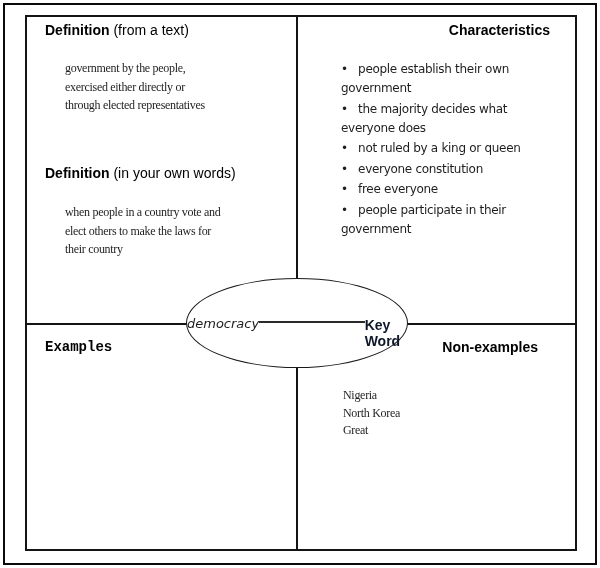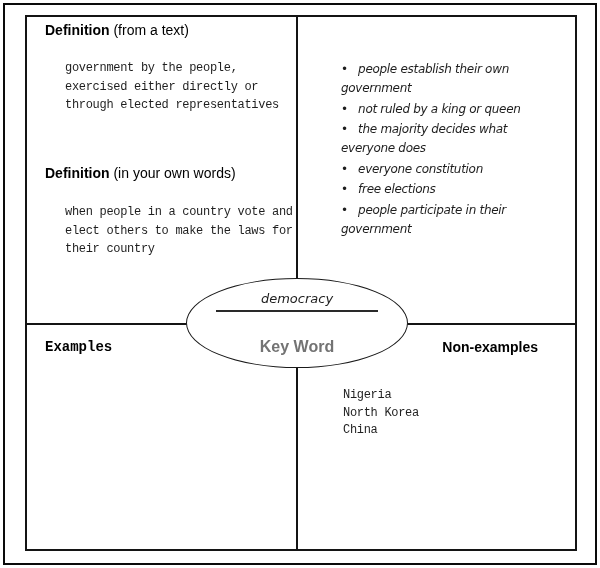--- a/index.html
+++ b/index.html
@@ -42,21 +42,21 @@
   }
   .q-title {
     position: absolute;
     font-size: 14px;
     font-weight: bold;
     color: #000000;
     white-space: nowrap;
   }
   .q-title .light { font-weight: normal; }
   .hand {
-    font-family: Liberation Mono, monospace;
+    font-family: Liberation Serif, serif;
     font-size: 12px;
     letter-spacing: -0.3px;
     color: #1e1e1e;
     white-space: pre-line;
     line-height: 18.5px;
   }
   .def1-title { left: 18px; top: 5px; }
   .def1-body  { position: absolute; left: 38px; top: 42px; }
   .def2-title { left: 18px; top: 148px; }
   .def2-body  { position: absolute; left: 38px; top: 186px; }
@@ -68,56 +68,55 @@
     color: #1e1e1e;
     margin-right: 10px;
     font-size: 12px;
   }
   .char-item .hand-inline {
     font-family: "DejaVu Sans", sans-serif;
     font-size: 12px;
     letter-spacing: -0.3px;
     color: #1e1e1e;
     white-space: pre-line;
-    font-style: italic;
   }
   .ex-title    { left: 18px; top: 322px; font-family: Liberation Mono, monospace; }
   .ex-list     { position: absolute; left: 46px; top: 370px; line-height: 17.5px; }
   .nonex-title { right: 37px; top: 322px; text-align: right; }
   .nonex-list  { position: absolute; left: 316px; top: 370px; line-height: 17.5px; }
   .keyword-ellipse {
     position: absolute;
     left: 159px; top: 261px;
     width: 222px; height: 90px;
     box-sizing: border-box;
     border: 1.5px solid #1a1a1a;
     border-radius: 50%;
     background: #ffffff;
     z-index: 5;
     display: flex;
-    flex-direction: column;
+    flex-direction: row;
     align-items: center;
     justify-content: center;
   }
   .keyword-ellipse .term {
     font-family: "DejaVu Sans", sans-serif;
     font-style: italic;
     font-size: 13px;
     color: #1e1e1e;
   }
   .keyword-ellipse .mid-line {
     width: 162px;
     height: 2px;
     background: #2a2a2a;
     margin: 4px 0 6px 0;
   }
   .keyword-ellipse .kw {
-    font-size: 16px;
+    font-size: 14px;
     font-weight: bold;
-    color: #737373;
+    color: #0f172a;
     margin-top: 20px;
   }
 </style>
 </head>
 <body>
 
 <div class="page">
   <div class="outer-border"></div>
 
   <div class="frayer-box">
@@ -127,38 +126,39 @@
     <div class="q-title def1-title"><span>Definition</span><span class="light"> (from a text)</span></div>
     <div class="hand def1-body">government by the people,
 exercised either directly or
 through elected representatives</div>
 
     <div class="q-title def2-title"><span>Definition</span><span class="light"> (in your own words)</span></div>
     <div class="hand def2-body">when people in a country vote and
 elect others to make the laws for
 their country</div>
 
+    <div class="q-title char-title">Characteristics</div>
     <div class="char-list">
       <div class="char-item"><span class="bullet">•</span><span class="hand-inline">people establish their own
 government</span></div>
-      <div class="char-item"><span class="bullet">•</span><span class="hand-inline">not ruled by a king or queen</span></div>
       <div class="char-item"><span class="bullet">•</span><span class="hand-inline">the majority decides what
 everyone does</span></div>
+      <div class="char-item"><span class="bullet">•</span><span class="hand-inline">not ruled by a king or queen</span></div>
       <div class="char-item"><span class="bullet">•</span><span class="hand-inline">everyone constitution</span></div>
-      <div class="char-item"><span class="bullet">•</span><span class="hand-inline">free elections</span></div>
+      <div class="char-item"><span class="bullet">•</span><span class="hand-inline">free everyone</span></div>
       <div class="char-item"><span class="bullet">•</span><span class="hand-inline">people participate in their
 government</span></div>
     </div>
 
     <div class="q-title ex-title">Examples</div>
 
     <div class="q-title nonex-title">Non-examples</div>
     <div class="hand nonex-list">Nigeria
 North Korea
-China</div>
+Great</div>
 
     <div class="keyword-ellipse">
       <div class="term">democracy</div>
       <div class="mid-line"></div>
       <div class="kw">Key Word</div>
     </div>
   </div>
 </div>
 
 </body></html>

